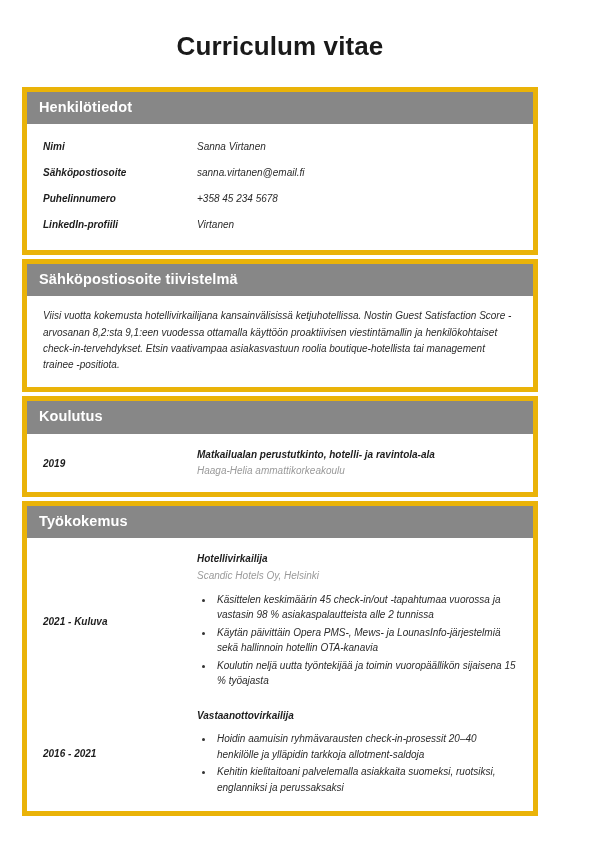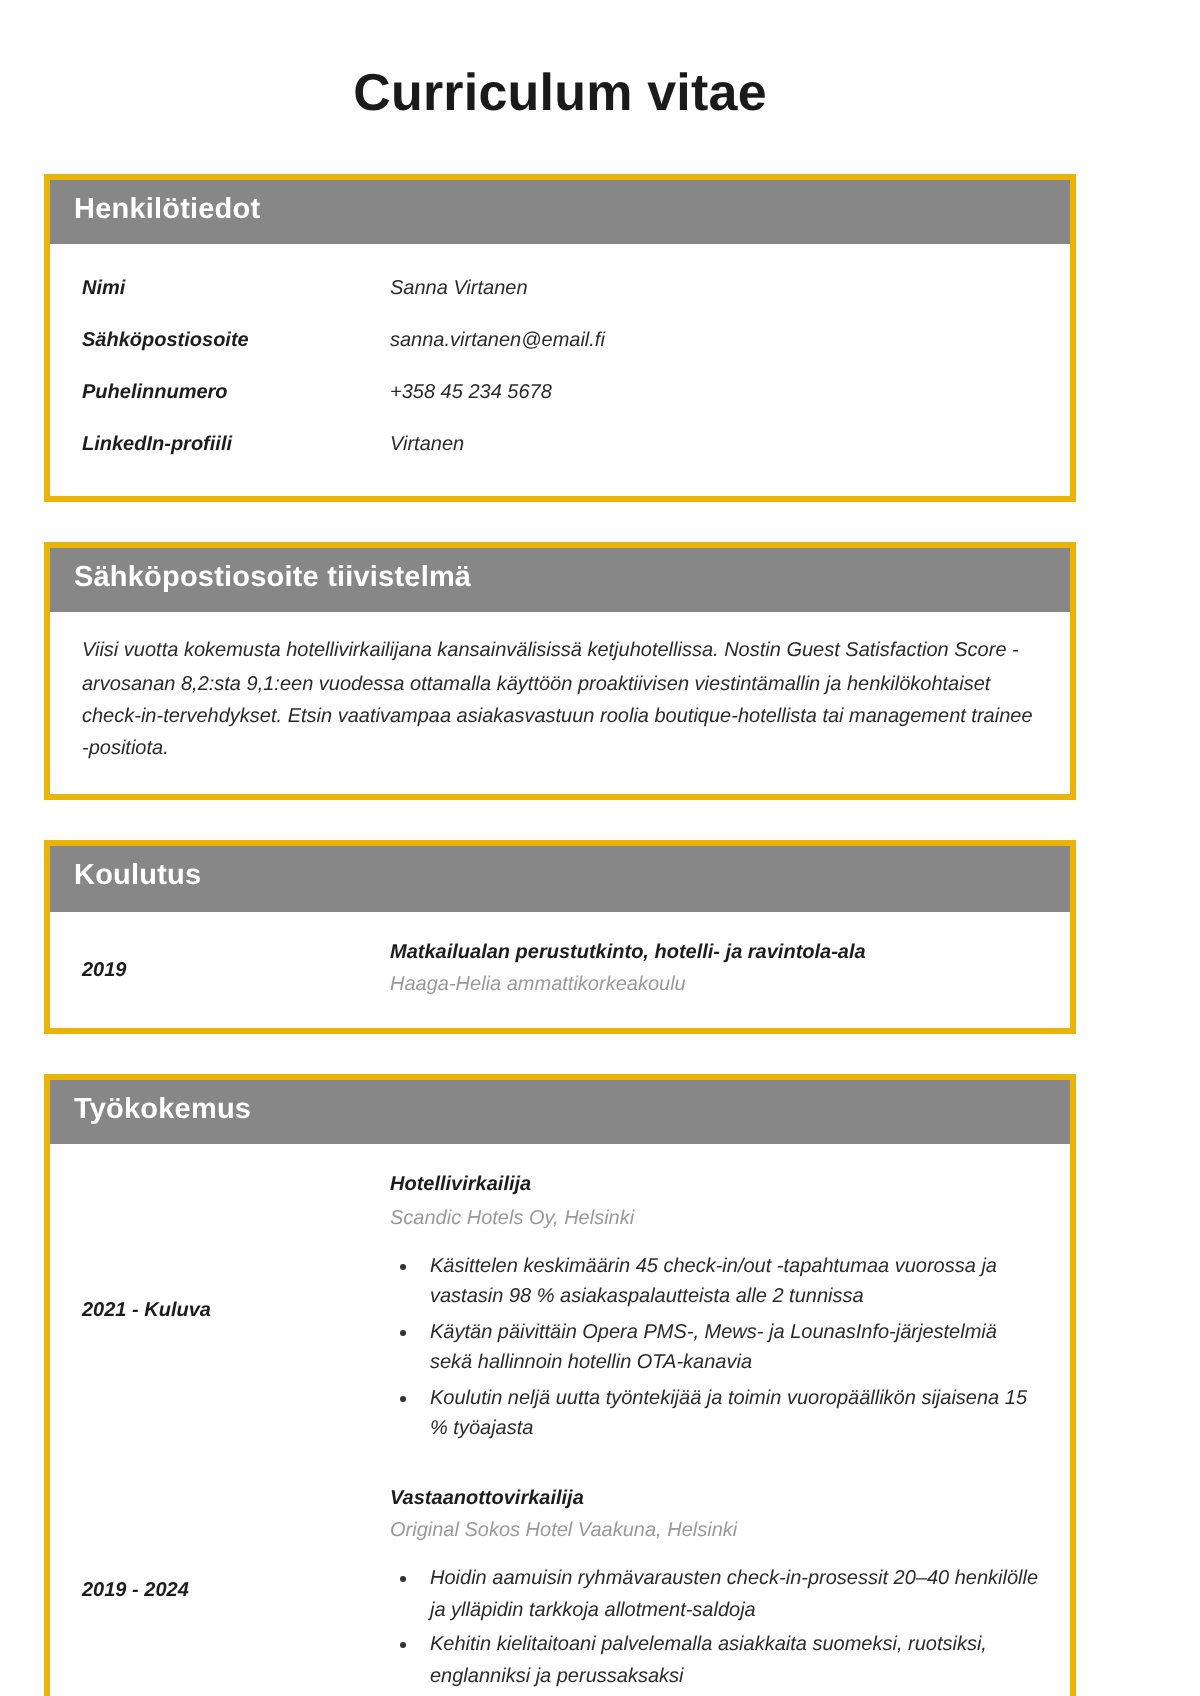--- a/index.html
+++ b/index.html
@@ -26,23 +26,23 @@
     text-align: center;
     font-size: 26px;
     font-weight: bold;
     color: #1a1a1a;
     letter-spacing: 0.1px;
     margin: 0;
     padding: 32px 0 26px 0;
     line-height: 1.1;
   }
   .card {
-    border: 3px solid #eab308;
+    border: 5px solid #eab308;
     background: #ffffff;
-    margin-bottom: 20px;
+    margin-bottom: 4px;
     box-sizing: border-box;
   }
   .card-header {
     background: #878787;
     color: #ffffff;
     font-size: 14.5px;
     font-weight: bold;
     padding: 7px 12px 8px 12px;
     line-height: 1.2;
     letter-spacing: 0.1px;
@@ -199,24 +199,23 @@
           <div class="entry-sub">Scandic Hotels Oy, Helsinki</div>
           <ul class="entry-bullets">
             <li>Käsittelen keskimäärin 45 check-in/out -tapahtumaa vuorossa ja vastasin 98 % asiakaspalautteista alle 2 tunnissa</li>
             <li>Käytän päivittäin Opera PMS-, Mews- ja LounasInfo-järjestelmiä sekä hallinnoin hotellin OTA-kanavia</li>
             <li>Koulutin neljä uutta työntekijää ja toimin vuoropäällikön sijaisena 15 % työajasta</li>
           </ul>
         </div>
       </div>
 
       <div class="entry">
-        <div class="entry-date">2019 - 2024</div>
+        <div class="entry-date">2016 - 2021</div>
         <div class="entry-main">
           <div class="entry-title">Vastaanottovirkailija</div>
-          <div class="entry-sub">Original Sokos Hotel Vaakuna, Helsinki</div>
           <ul class="entry-bullets">
             <li>Hoidin aamuisin ryhmävarausten check-in-prosessit 20–40 henkilölle ja ylläpidin tarkkoja allotment-saldoja</li>
             <li>Kehitin kielitaitoani palvelemalla asiakkaita suomeksi, ruotsiksi, englanniksi ja perussaksaksi</li>
           </ul>
         </div>
       </div>
 
     </div>
   </div>
 

